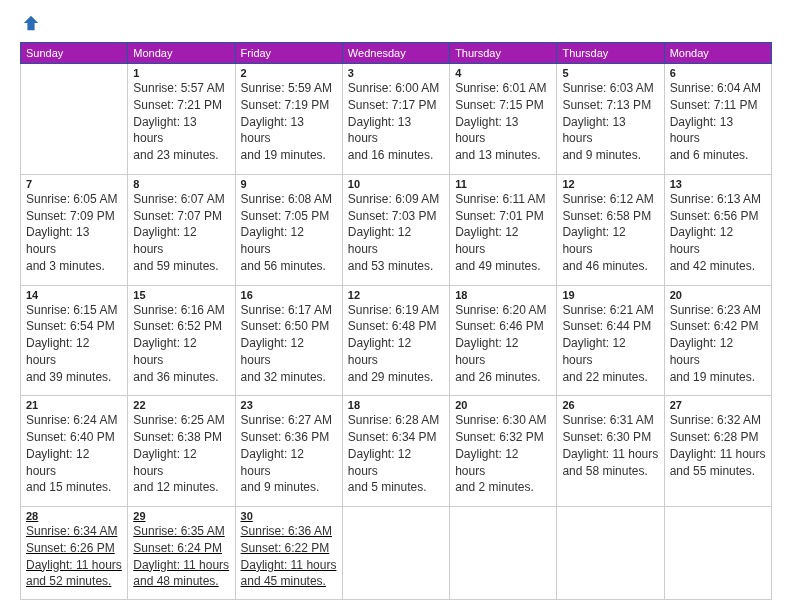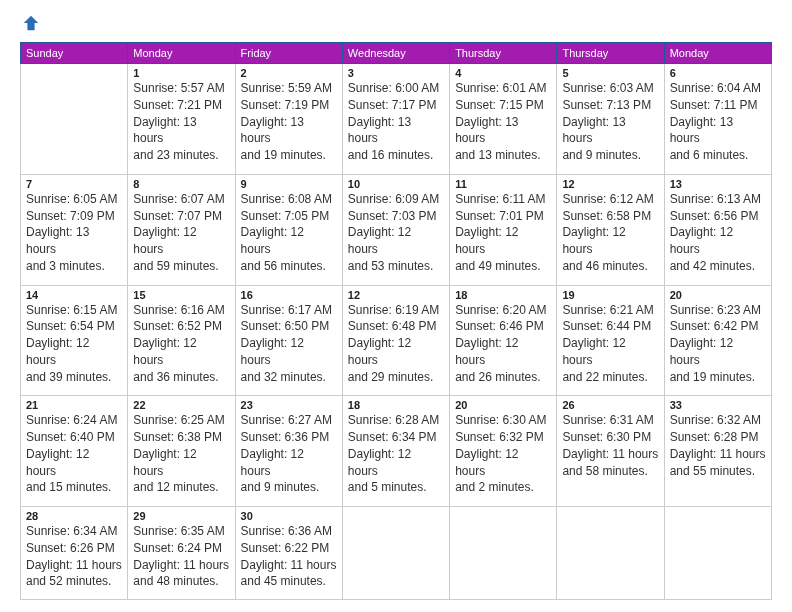--- a/index.html
+++ b/index.html
@@ -93,20 +93,21 @@
     .cell-info {
       font-size: 12px;
       color: #333;
       line-height: 1.4;
     }
     .empty-cell {
       background: #fff;
     }
     tr:last-child td {
       height: 70px;
+      text-decoration: underline;
     }
   </style>
 </head>
 <body>
 
 <div class="page">
   <div class="header">
     <div class="logo">
       <div class="logo-text">
         <span class="logo-general"></span>
@@ -241,21 +242,21 @@
           </td>
           <td>
             <span class="day-number">20</span>
             <div class="cell-info">Sunrise: 6:30 AM<br>Sunset: 6:32 PM<br>Daylight: 12 hours<br>and 2 minutes.</div>
           </td>
           <td>
             <span class="day-number">26</span>
             <div class="cell-info">Sunrise: 6:31 AM<br>Sunset: 6:30 PM<br>Daylight: 11 hours<br>and 58 minutes.</div>
           </td>
           <td>
-            <span class="day-number">33</span>
+            <span class="day-number">27</span>
             <div class="cell-info">Sunrise: 6:32 AM<br>Sunset: 6:28 PM<br>Daylight: 11 hours<br>and 55 minutes.</div>
           </td>
         </tr>
         <tr>
           <td>
             <span class="day-number">28</span>
             <div class="cell-info">Sunrise: 6:34 AM<br>Sunset: 6:26 PM<br>Daylight: 11 hours<br>and 52 minutes.</div>
           </td>
           <td>
             <span class="day-number">29</span>

